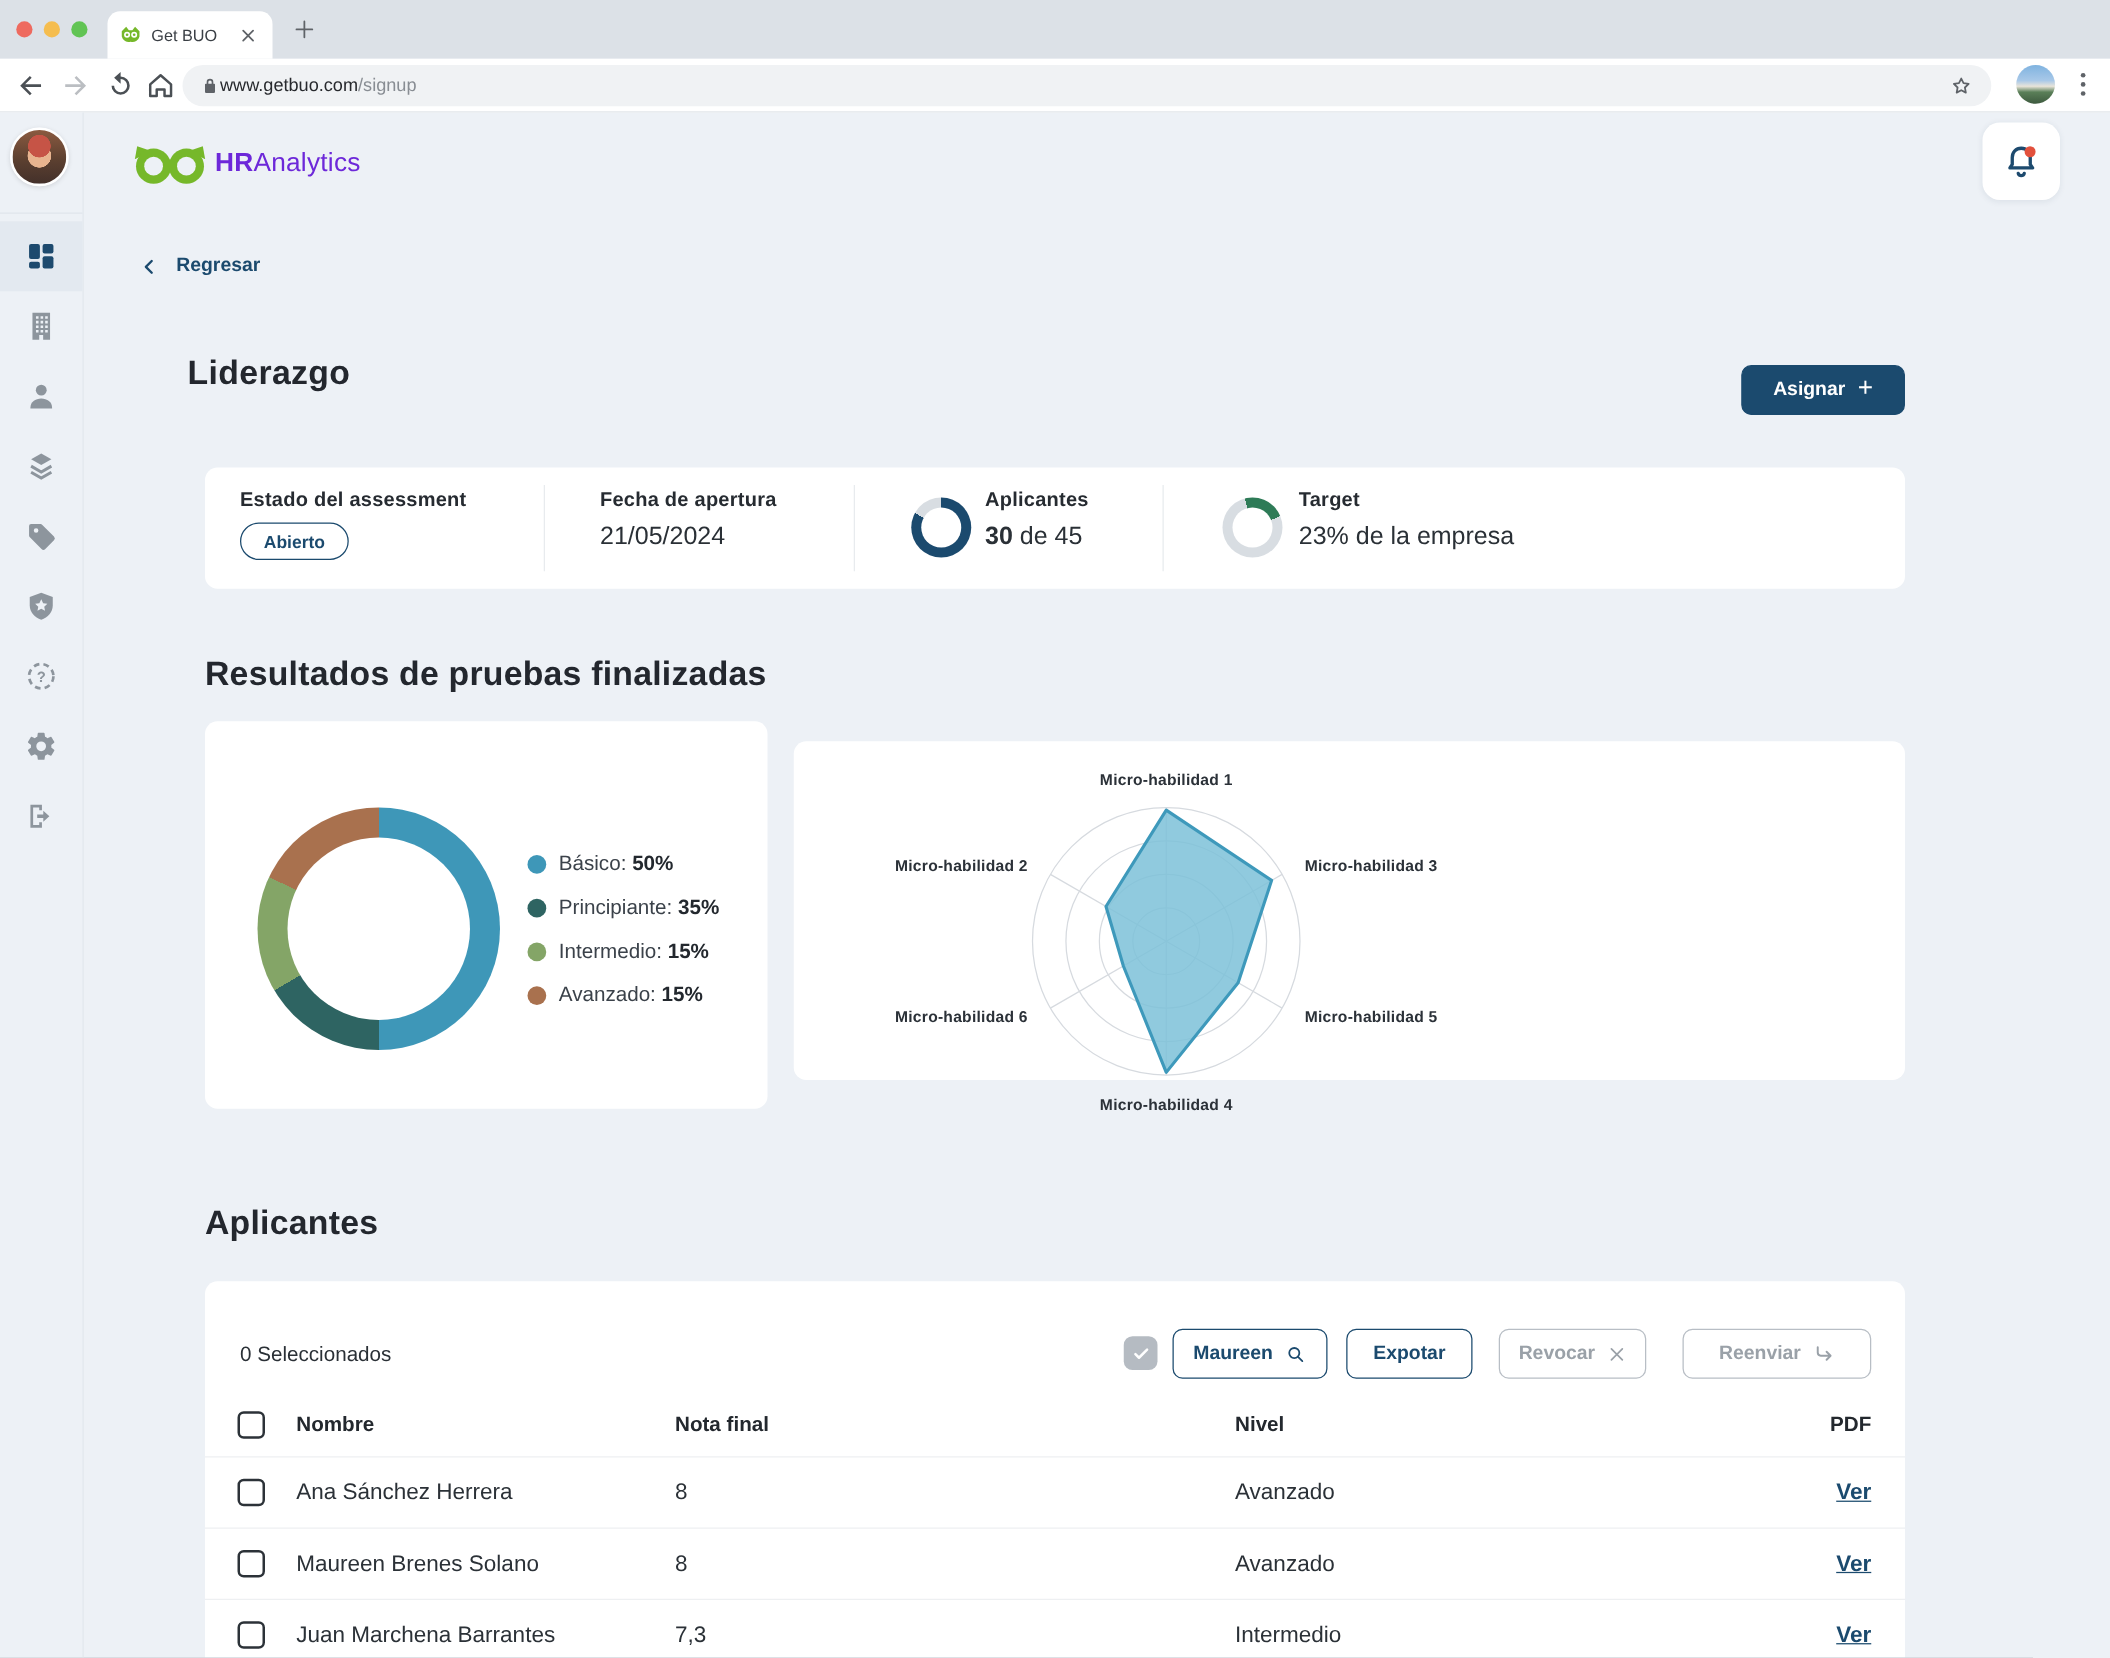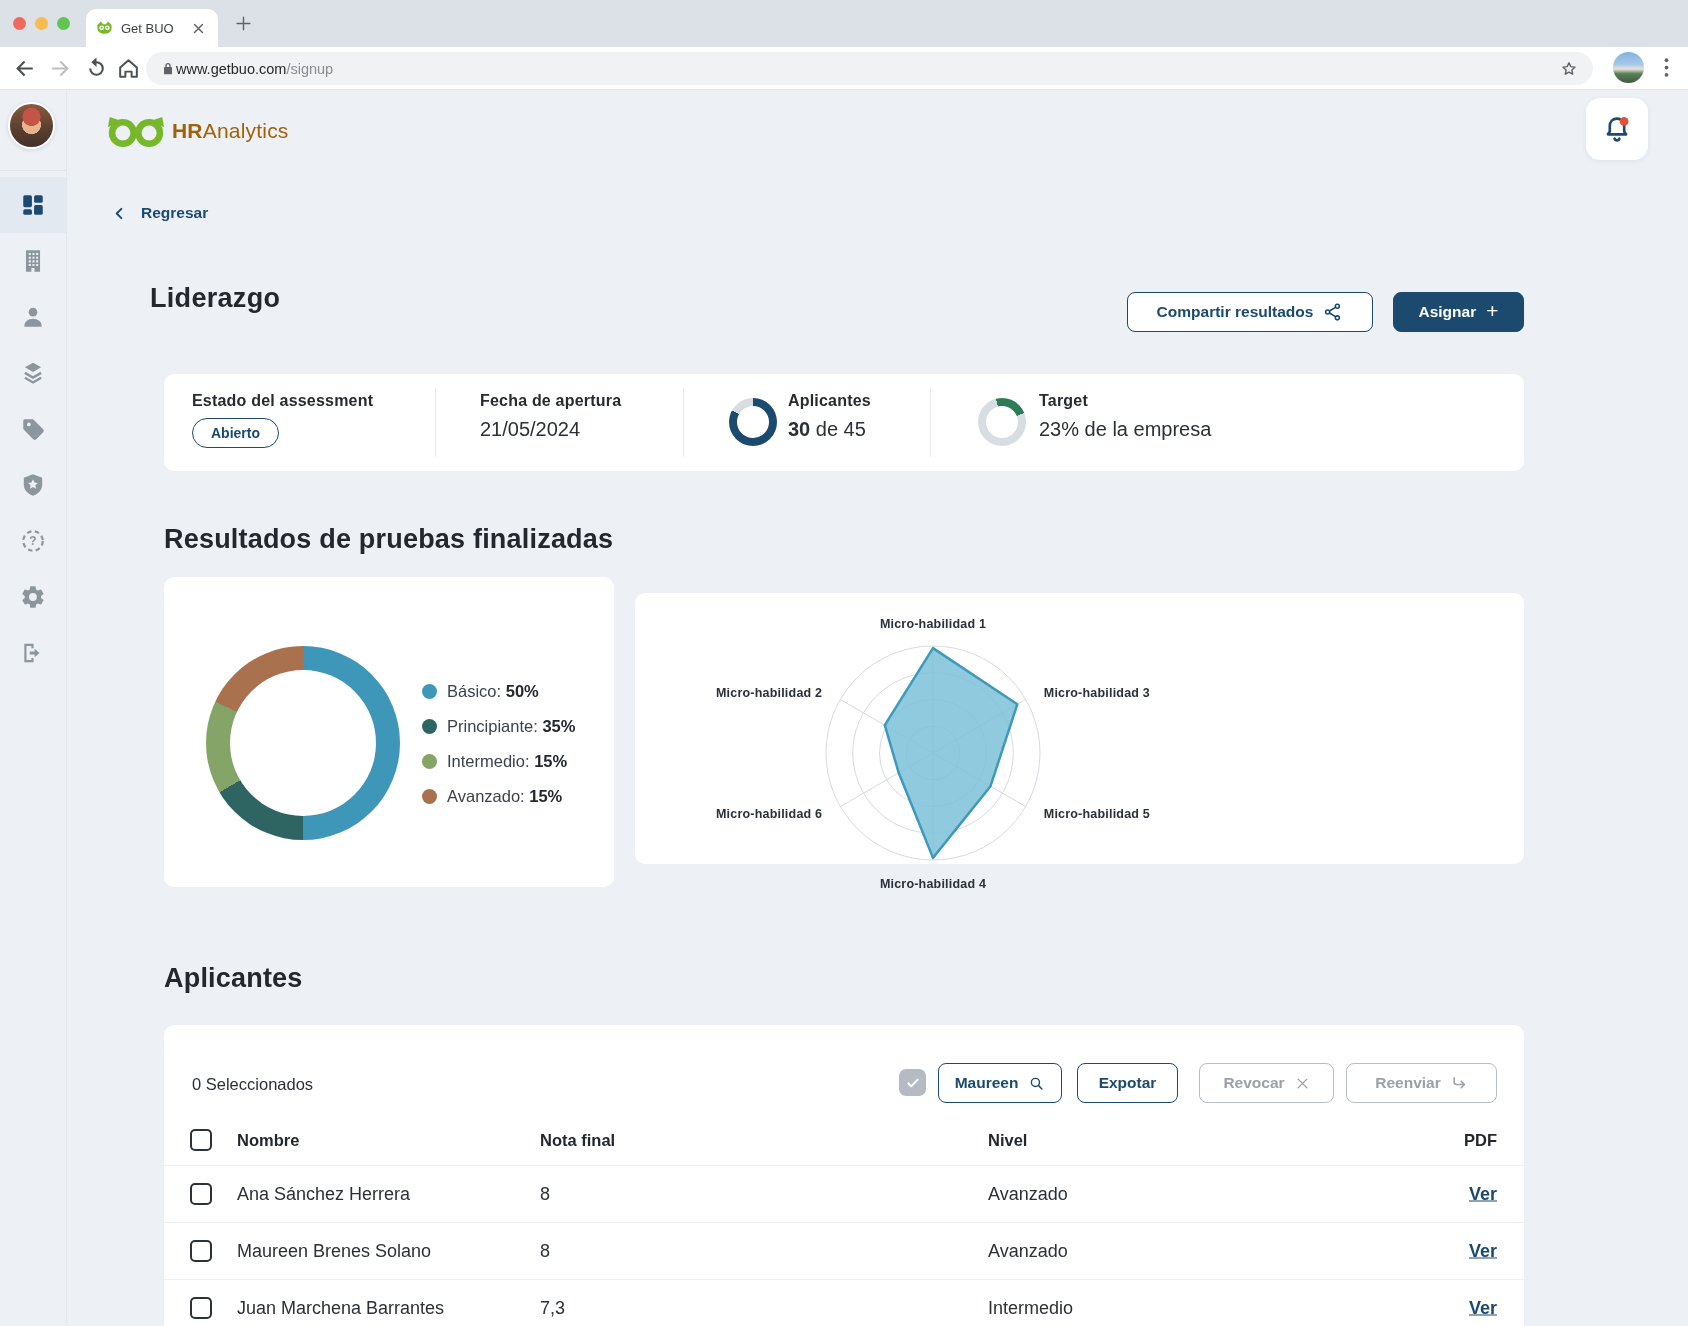--- a/index.html
+++ b/index.html
@@ -39,21 +39,21 @@
   #sidebar-items{position:absolute;left:0;top:87px;width:66px;}
   .side-item{width:66px;height:56px;display:flex;align-items:center;justify-content:center;cursor:pointer;}
   .side-item svg{width:26px;height:26px;fill:#8d959d;}
   .side-item svg [stroke-width]{stroke:#8d959d;fill:none;}
   .side-item svg text{fill:#8d959d;}
   .side-item svg .punch{fill:#edf1f6;}
   .side-item.active{background:#e3e9f0;}
   .side-item.active svg{fill:#1d4a6e;}
 
   
-  .brand-text{position:absolute;left:172px;top:119px;font-size:21px;letter-spacing:.2px;color:#a16207;}
+  .brand-text{position:absolute;left:172px;top:119px;font-size:21px;letter-spacing:.2px;color:#6d28d9;}
   .brand-text b{font-weight:bold;}
   .bell-card{position:absolute;left:1586px;top:98px;width:62px;height:62px;background:#fff;border-radius:14px;
     box-shadow:0 1px 5px rgba(27,50,77,.08);display:flex;align-items:center;justify-content:center;cursor:pointer;}
   .back-link{position:absolute;left:112px;top:204px;display:flex;align-items:center;gap:14px;cursor:pointer;}
   .back-link span{font-size:15.5px;font-weight:bold;color:#1b4a6e;}
 
   h1.page-title{position:absolute;left:150px;top:283px;margin:0;font-size:27px;font-weight:600;color:#23272e;letter-spacing:.3px;}
   .btn{display:flex;align-items:center;justify-content:center;gap:10px;border-radius:8px;cursor:pointer;
     font-size:15.5px;font-weight:bold;height:40px;}
   .btn-outline{border:1.6px solid #1b4a6e;color:#1b4a6e;background:#fff;}
@@ -94,21 +94,21 @@
   .skill-row.top{font-weight:bold;color:#23282e;}
   .skills-divider{height:1px;background:#e8eaec;margin:8px 0 9px 0;}
 
   
   #table-card{left:164px;top:1025px;width:1360px;height:301px;border-radius:10px 10px 0 0;}
   #sel-count{position:absolute;left:28px;top:50px;font-size:16.5px;color:#2a3036;}
   #selall{position:absolute;left:735px;top:44px;width:27px;height:27px;border-radius:7px;background:#b5bbc2;
     display:flex;align-items:center;justify-content:center;cursor:pointer;}
   #buscar-btn{position:absolute;left:774px;top:38px;width:124px;}
   #expotar-btn{position:absolute;left:913px;top:38px;width:101px;}
-  #revocar-btn{position:absolute;left:1035px;top:38px;width:135px;}
+  #revocar-btn{position:absolute;left:1035px;top:38px;width:118px;}
   #reenviar-btn{position:absolute;left:1182px;top:38px;width:151px;}
   .thead{position:absolute;left:0;top:90px;width:1360px;height:50px;}
   .thead span{font-size:16.5px;font-weight:bold;color:#23282e;}
   #table-body{position:absolute;left:0;top:140px;width:1360px;}
   .trow{position:relative;width:1360px;height:57px;border-top:1px solid #eef0f2;}
   .cbx{position:absolute;left:26px;top:50%;transform:translateY(-50%);width:22px;height:22px;
     border:2.2px solid #2c3238;border-radius:5px;background:#fff;cursor:pointer;}
   .col-name{position:absolute;left:73px;top:50%;transform:translateY(-50%);}
   .col-score{position:absolute;left:376px;top:50%;transform:translateY(-50%);}
   .col-level{position:absolute;left:824px;top:50%;transform:translateY(-50%);}
@@ -255,31 +255,20 @@
 
   <div class="back-link">
     <svg width="15" height="15" viewBox="0 0 24 24">
       <path d="M15 4.5 7.5 12l7.5 7.5" fill="none" stroke="#1b4a6e" stroke-width="3" stroke-linecap="round" stroke-linejoin="round"></path>
     </svg>
     <span>Regresar</span>
   </div>
 
   <h1 class="page-title">Liderazgo</h1>
 
-  <div class="btn btn-outline" id="share-btn">
-    <span>Compartir resultados</span>
-    <svg width="20" height="20" viewBox="0 0 24 24">
-      <g fill="none" stroke="#1b4a6e" stroke-width="1.9">
-        <circle cx="17.2" cy="5" r="2.4"></circle>
-          <circle cx="5.6" cy="12" r="2.4"></circle>
-          <circle cx="17.2" cy="19" r="2.4"></circle>
-        <path d="M7.8 10.8l7.2-4.4M7.8 13.2l7.2 4.4"></path>
-      </g>
-    </svg>
-  </div>
   <div class="btn btn-filled" id="assign-btn">
     <span>Asignar</span>
     <span class="plus">+</span>
   </div>
 
   <div class="card" id="status-card">
     <span class="stat-label" style="left:28px">Estado del assessment</span>
     <span class="pill">Abierto</span>
     <div class="vdiv" style="left:271px"></div>
 

